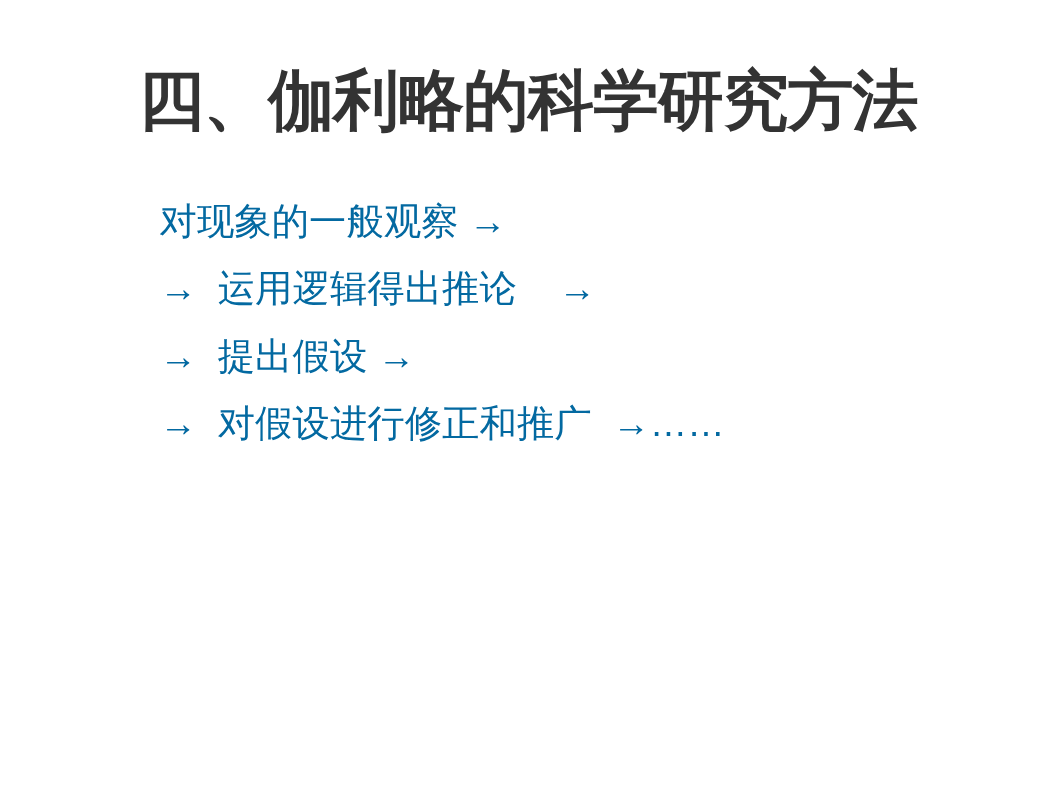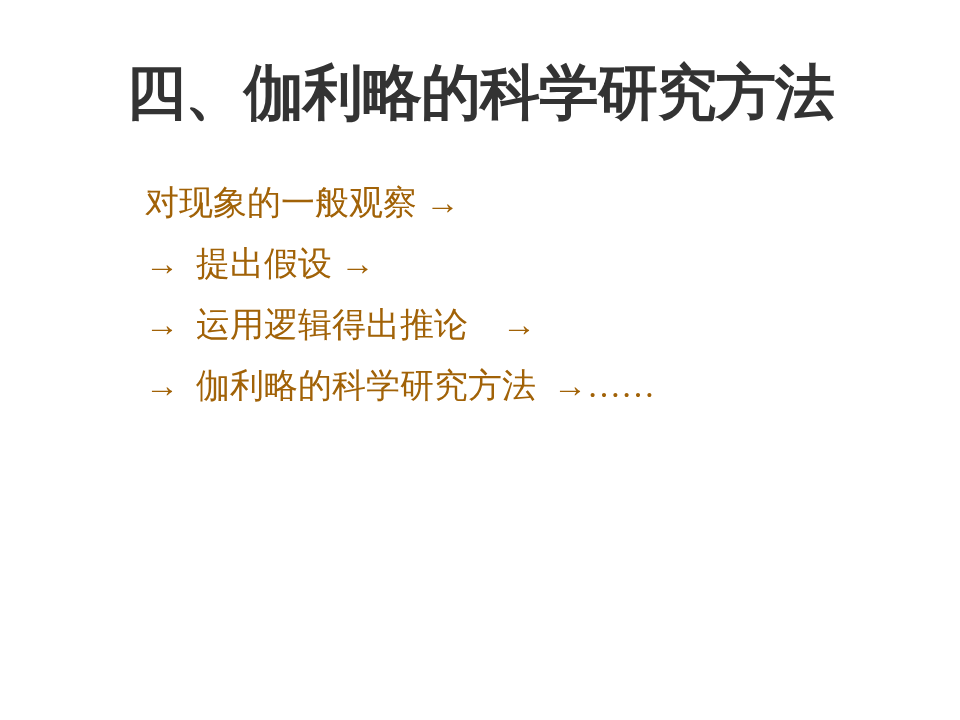--- a/index.html
+++ b/index.html
@@ -32,35 +32,35 @@
       line-height: 80px;
       color: #333333;
       letter-spacing: -1px;
       white-space: nowrap;
     }
     .body {
       position: absolute;
       left: 145px;
       top: 172px;
       width: 760px;
-      font-family: Liberation Serif, serif;
+      font-family: Liberation Sans, sans-serif;
       font-size: 34px;
       line-height: 61px;
-      color: #a16207;
+      color: #0369a1;
     }
     .line {
       white-space: pre;
       height: 61px;
     }
   </style>
 </head>
 <body>
 
 <div class="slide">
   <div class="title">四、伽利略的科学研究方法</div>
 
   <div class="body">
     <div class="line">对现象的一般观察 →</div>
+    <div class="line">→  运用逻辑得出推论    →</div>
     <div class="line">→  提出假设 →</div>
-    <div class="line">→  运用逻辑得出推论    →</div>
-    <div class="line">→  伽利略的科学研究方法  →……</div>
+    <div class="line">→  对假设进行修正和推广  →……</div>
   </div>
 </div>
 
 </body></html>

